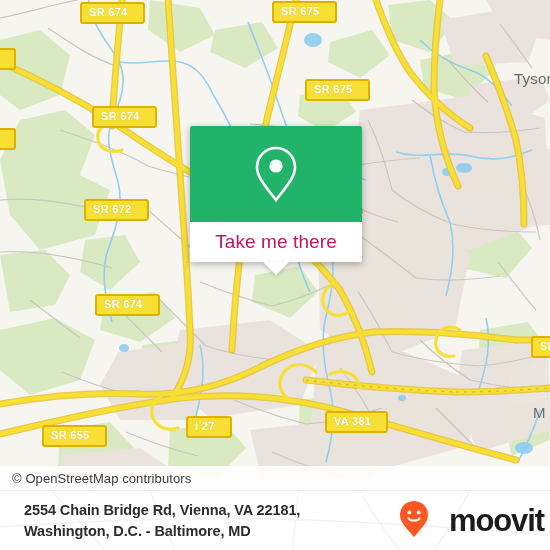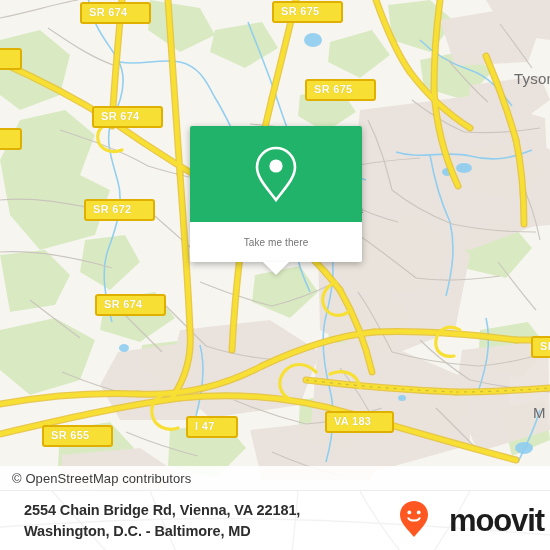--- a/index.html
+++ b/index.html
@@ -31,21 +31,21 @@
   .shield {
     position: absolute;
     background: #f7e033;
     border: 2px solid #e0b000;
     border-radius: 3px;
     color: #ffffff;
     font-family: "Liberation Sans", sans-serif;
     font-weight: bold;
     font-size: 11px;
     line-height: 15px;
-    padding: 1px 21px 2px 7px;
+    padding: 1px 15px 2px 7px;
     white-space: nowrap;
     letter-spacing: 0.3px;
     text-shadow: 0 0 1px rgba(120,95,0,.35);
     box-sizing: border-box;
   }
   .place-label {
     position: absolute;
     color: #6b6b6b;
     font-size: 15px;
     font-family: "Liberation Sans", sans-serif;
@@ -83,22 +83,22 @@
     width: 100%;
     height: 40px;
     background: #ffffff;
     border-radius: 0 0 2px 2px;
     display: flex;
     align-items: center;
     justify-content: center;
     box-sizing: border-box;
   }
   #popup-label {
-    color: #737373;
-    font-size: 10px;
+    color: #be185d;
+    font-size: 19px;
     font-family: "Liberation Sans", sans-serif;
     letter-spacing: .1px;
   }
   #popup-tail {
     position: absolute;
     left: 50%;
     bottom: -13px;
     margin-left: -13px;
     width: 0; height: 0;
     border-left: 13px solid transparent;
@@ -385,22 +385,22 @@
       </g>
     </svg>
 
     <div class="shield" style="left:80px;  top:2px;">SR 674</div>
     <div class="shield" style="left:272px; top:1px;">SR 675</div>
     <div class="shield" style="left:305px; top:79px;">SR 675</div>
     <div class="shield" style="left:92px;  top:106px;">SR 674</div>
     <div class="shield" style="left:84px;  top:199px;">SR 672</div>
     <div class="shield" style="left:95px;  top:294px;">SR 674</div>
     <div class="shield" style="left:42px;  top:398px;margin-top:27px;">SR 655</div>
-    <div class="shield" style="left:186px; top:416px;">I 47</div>
-    <div class="shield" style="left:325px; top:411px;">VA 183</div>
+    <div class="shield" style="left:186px; top:416px;">I 27</div>
+    <div class="shield" style="left:325px; top:411px;">VA 381</div>
     <div class="shield" style="left:531px; top:336px;">SR</div>
     <div class="shield" style="left:-26px; top:48px;">SR</div>
     <div class="shield" style="left:-26px; top:128px;">SR</div>
 
     <div class="place-label" style="left:514px; top:70px;">Tysons</div>
     <div class="place-label" style="left:533px; top:404px;">M</div>
     <div class="place-label small" style="left:357px; top:203px;">a</div>
 
     <div id="popup">
       <div id="popup-green">

